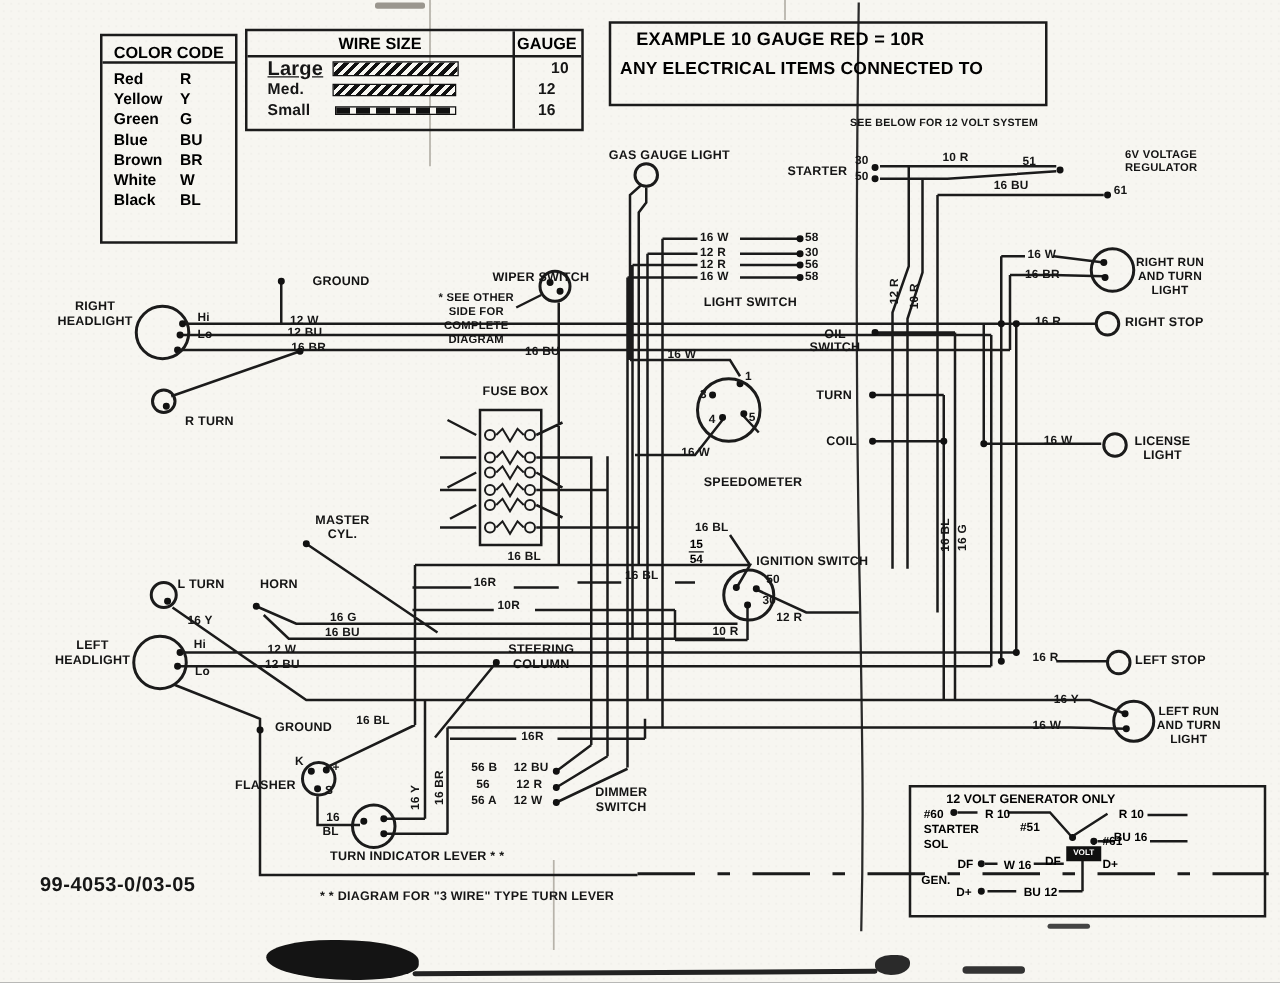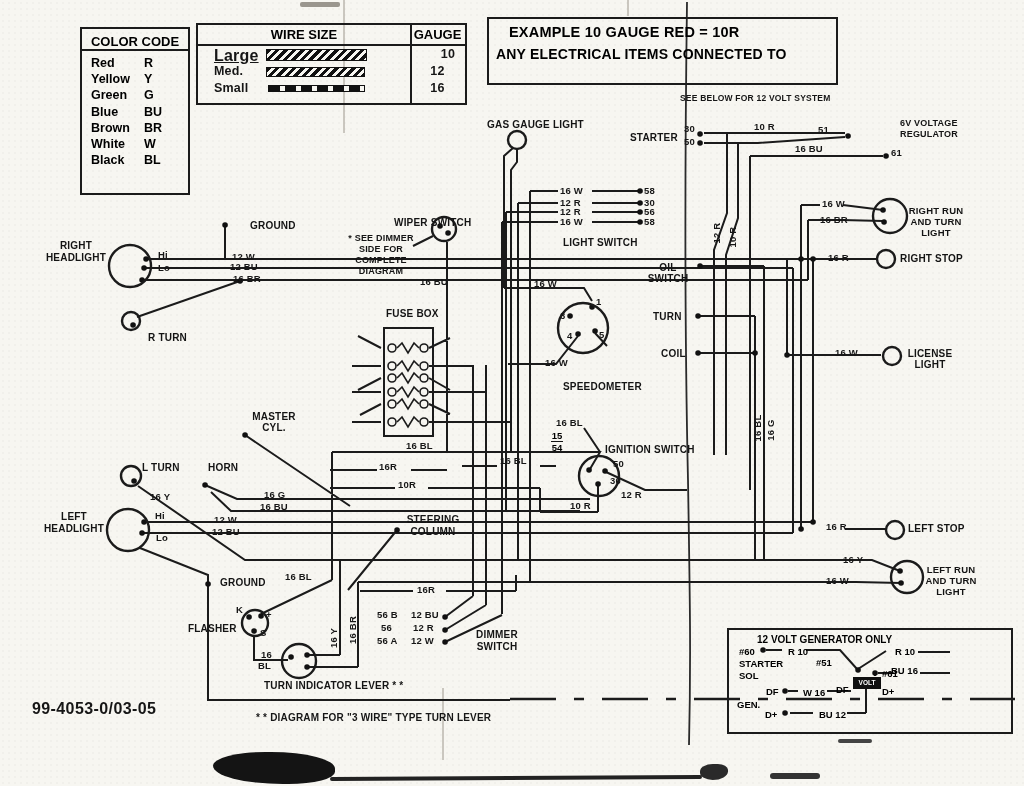--- a/index.html
+++ b/index.html
@@ -211,21 +211,21 @@
   <span class="lb" style="left:680px;top:93px;font-size:8.5px;">SEE BELOW FOR 12 VOLT SYSTEM</span>
 
   <span class="cp" style="left:487px;top:119px;">GAS GAUGE LIGHT</span>
   <span class="cp" style="left:630px;top:132px;">STARTER</span>
   <div class="cp" style="left:900px;top:118px;width:74px;line-height:10.5px;font-size:9px;">
     <div>6V VOLTAGE</div>
       <div>REGULATOR</div>
   </div>
   <span class="cp" style="left:394px;top:196px;margin-top:21px;">WIPER SWITCH</span>
   <div class="cp ctr" style="left:343px;top:233px;width:76px;font-size:9px;line-height:11px;">
-    <div>* SEE DIMMER</div>
+    <div>* SEE OTHER</div>
       <div>SIDE FOR</div>
     <div>COMPLETE</div>
       <div>DIAGRAM</div>
   </div>
   <span class="cp" style="left:250px;top:220px;">GROUND</span>
   <div class="cp ctr" style="left:30px;top:240px;width:92px;line-height:12px;">
     <div>RIGHT</div>
       <div>HEADLIGHT</div>
   </div>
   <span class="cp" style="left:148px;top:332px;">R TURN</span>

